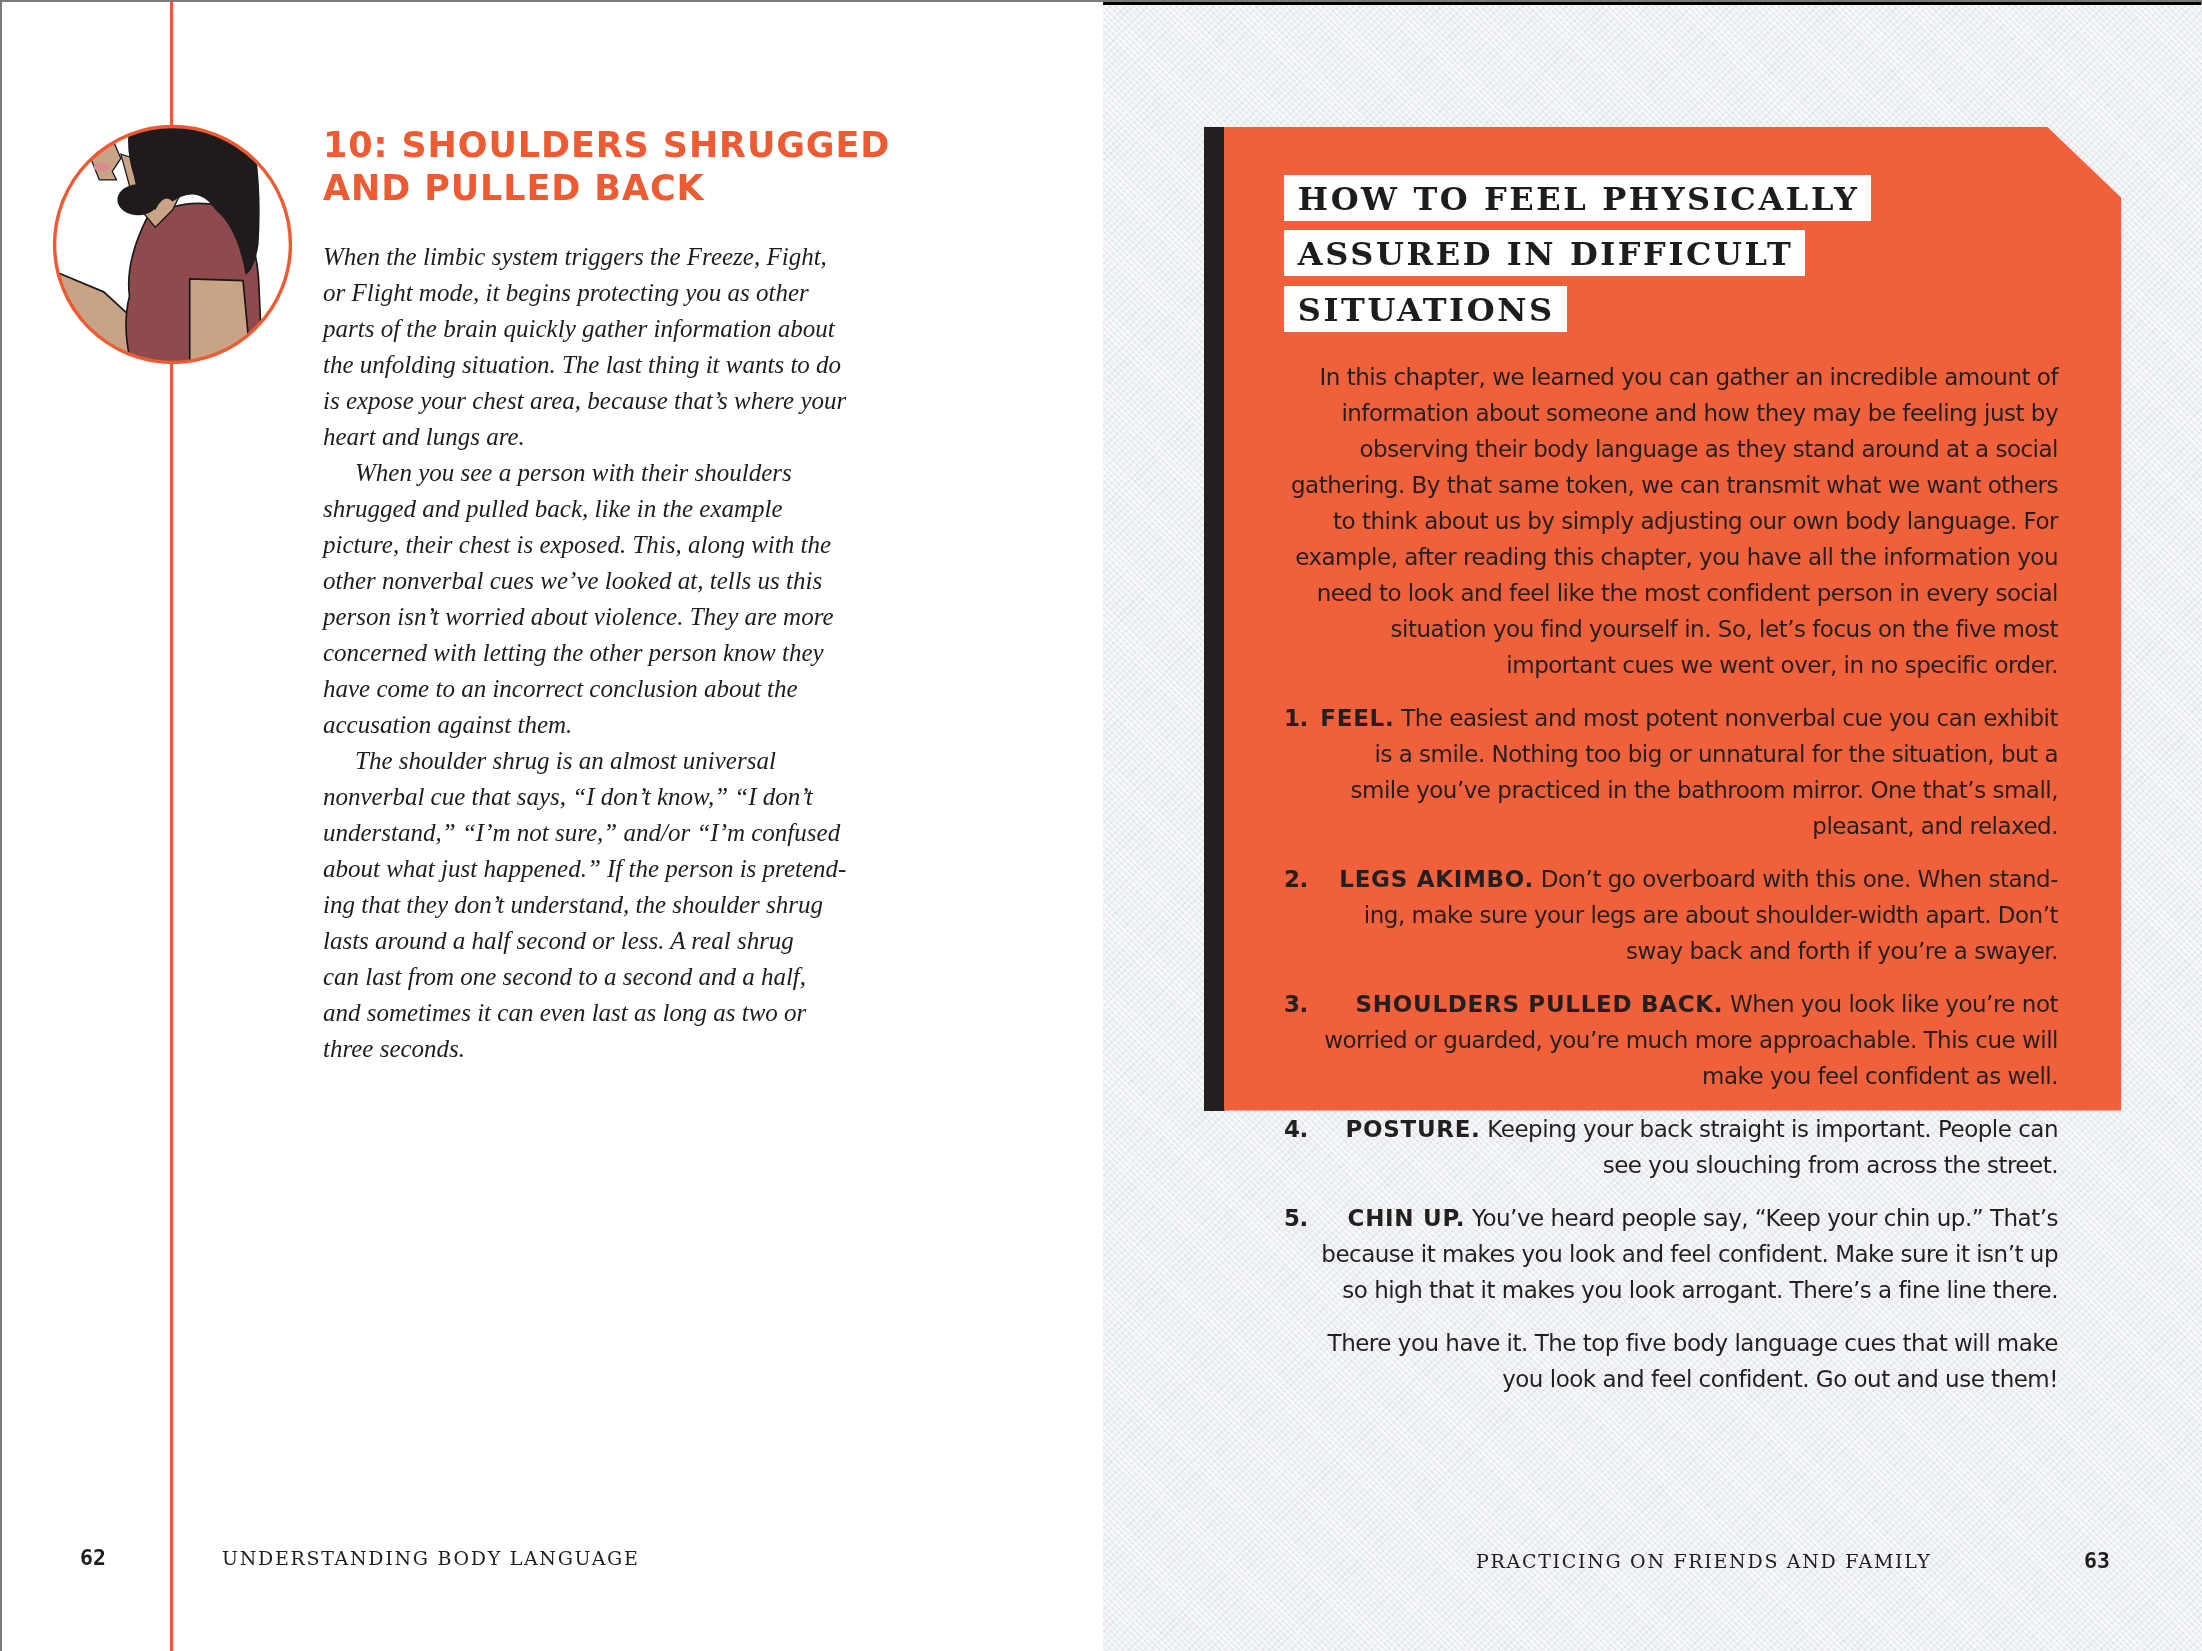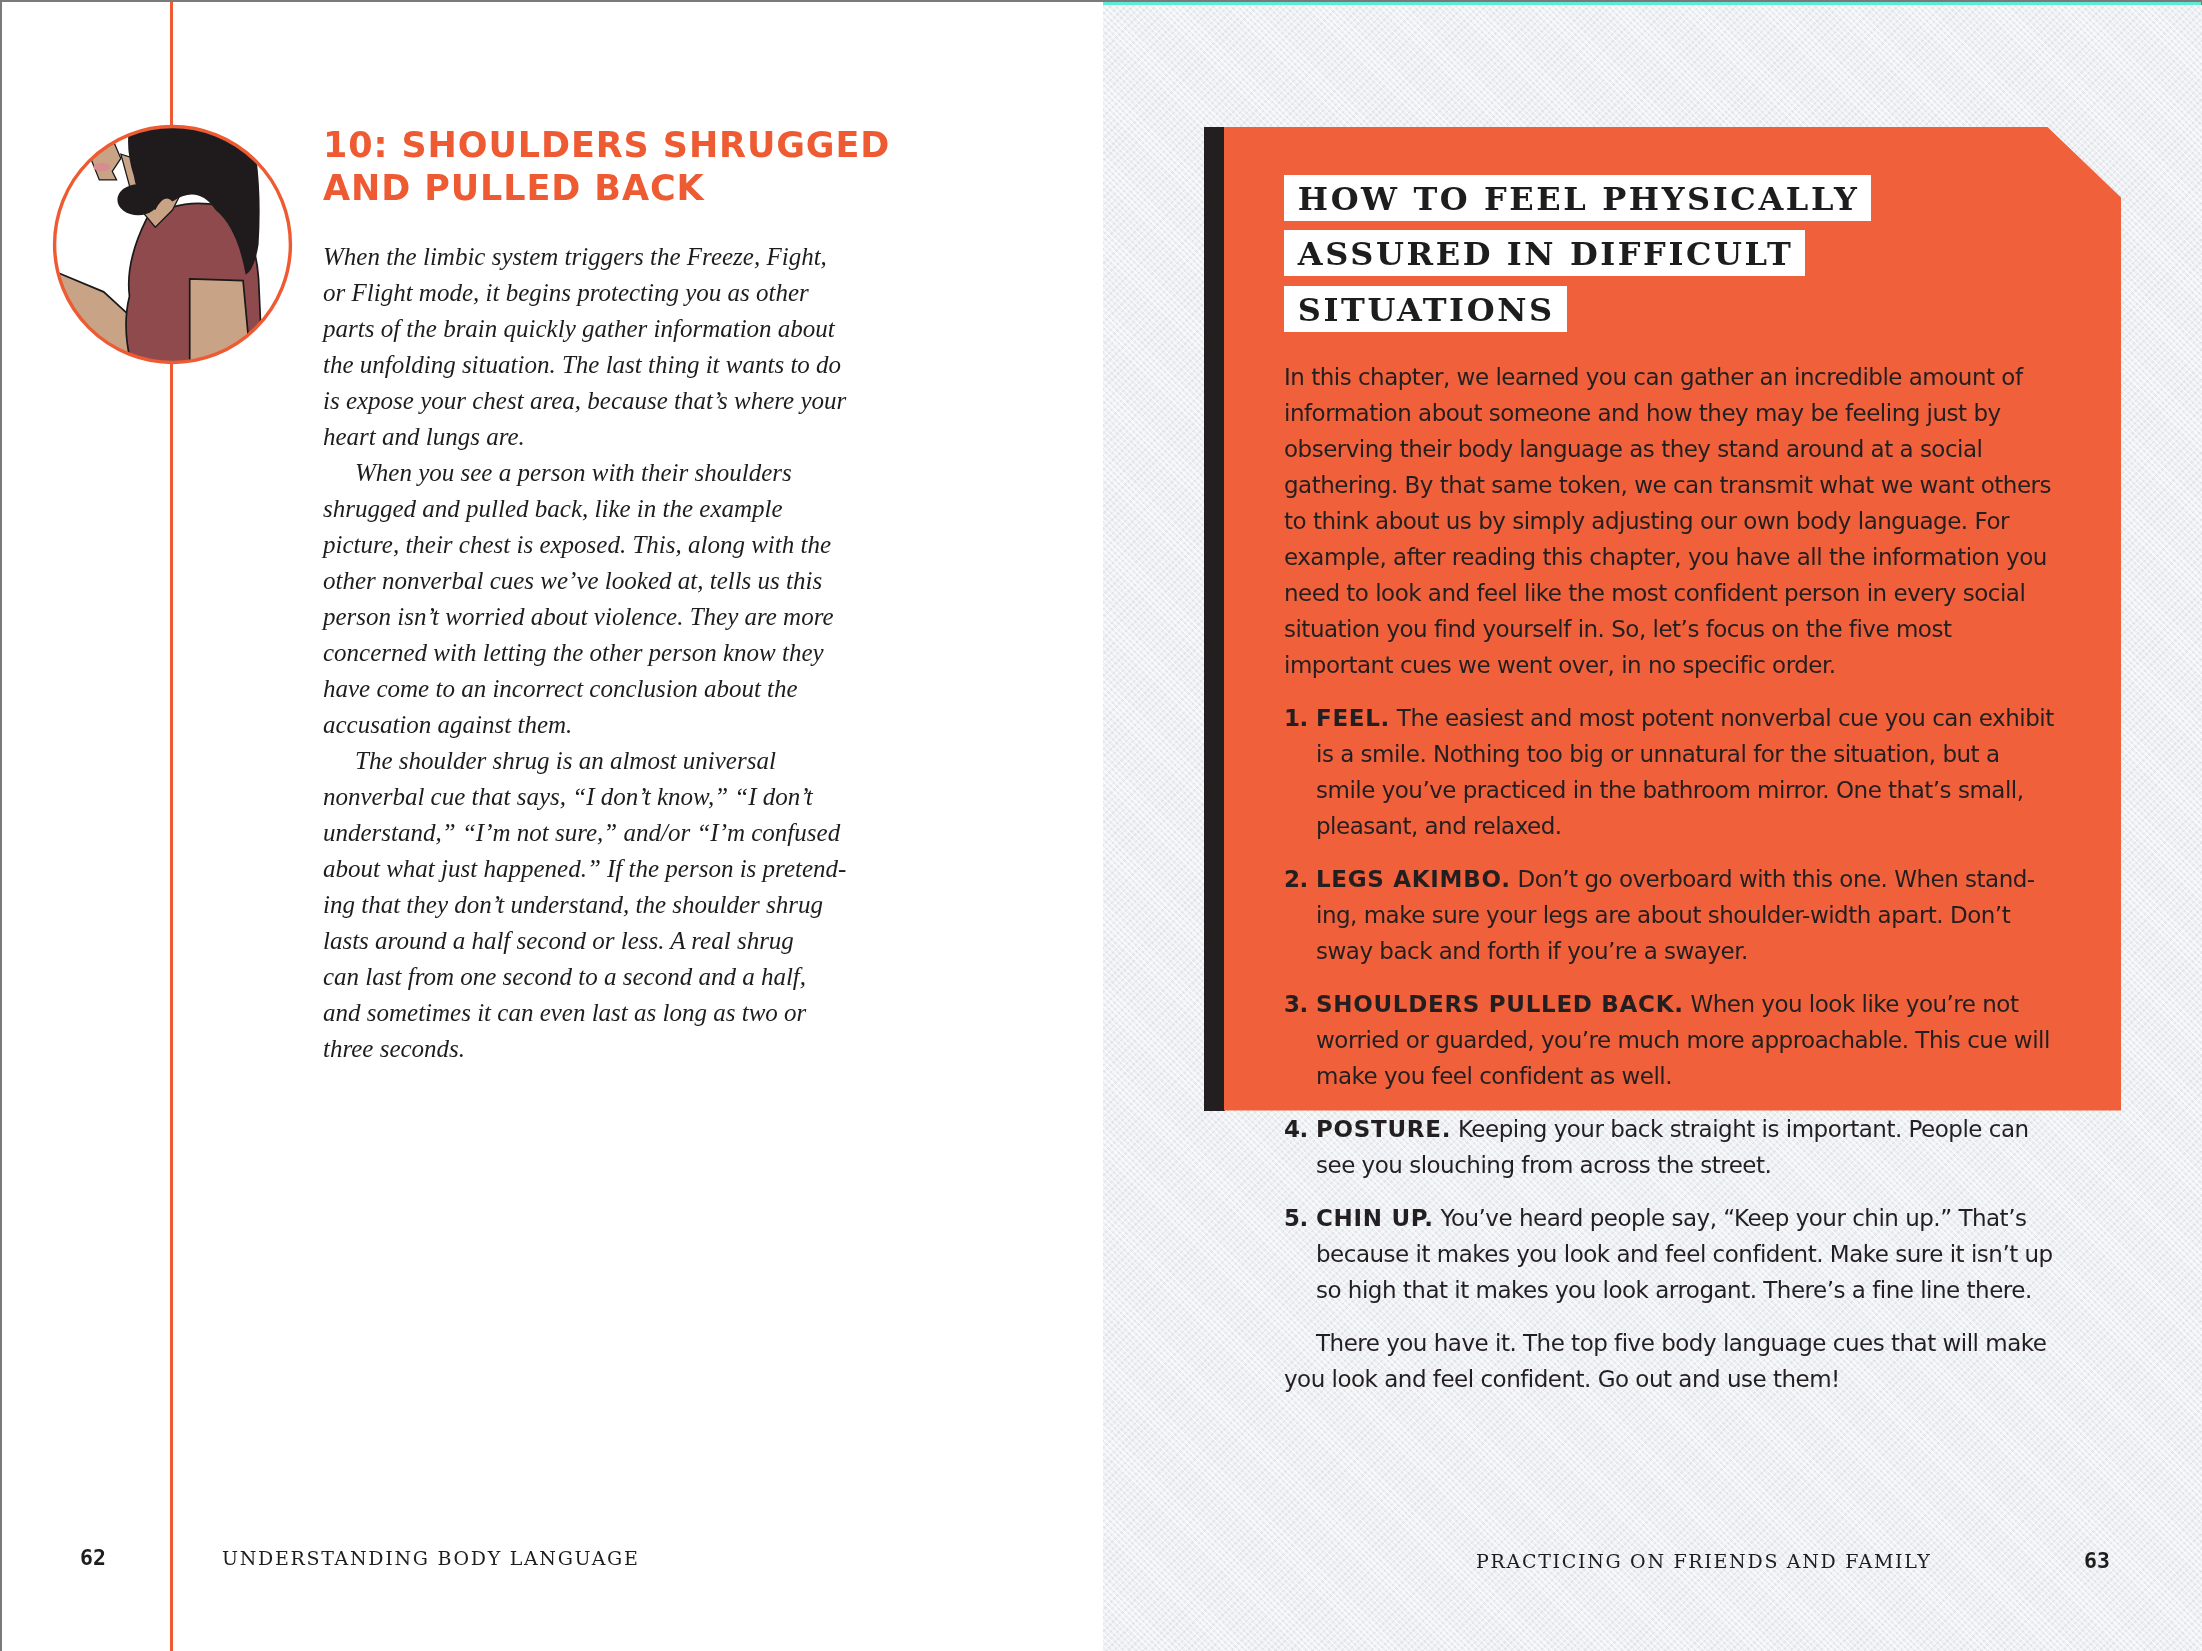--- a/index.html
+++ b/index.html
@@ -3,21 +3,21 @@
 <meta charset="utf-8">
 <style>
   html, body { margin: 0; padding: 0; }
   body {
     width: 2203px; height: 1652px; position: relative; overflow: hidden;
     background: #ffffff;
   }
   .spread {
     position: absolute; left: 0; top: 0; width: 2203px; height: 1652px;
     box-sizing: border-box; border: 2.6px solid #7a7a7a;
-    background: #5eead4;
+    background: #000000;
   }
   
   .left-page {
     position: absolute; left: 0; top: 0; width: 1101px; height: 1652px; background: #ffffff;
   }
   .orange-rule {
     position: absolute; left: 168px; top: 0; width: 3.4px; height: 1652px; background: #ee5b33;
   }
   .portrait {
     position: absolute; left: 50px; top: 122px; width: 241px; height: 241px;
@@ -67,21 +67,21 @@
   }
   .title-line {
     display: block; width: max-content; background: #ffffff;
     font-family: "DejaVu Serif", serif; font-weight: bold;
     font-size: 32px; letter-spacing: 2.6px; color: #1d1d1d;
     height: 46px; line-height: 48px; padding: 0 12px 0 13.8px; margin-bottom: 9.5px;
   }
   .box-body {
     position: absolute; left: 80px; top: 232px; width: 774px;
     font-family: "DejaVu Sans", sans-serif; font-size: 23px; line-height: 36px;
-    color: #231f20; letter-spacing: -0.5px;
+    color: #231f20; letter-spacing: -0.5px; text-align: right;
   }
   .box-body p { margin: 0; }
   .box-body .intro { margin-bottom: 17px; }
   .cue-item { position: relative; padding-left: 32px; margin-bottom: 17px; }
   .cue-num { position: absolute; left: 0; top: 0; font-weight: bold; }
   .cue-name { font-weight: bold; letter-spacing: 0.7px; }
   .outro { text-indent: 32px; }
 </style>
 </head>
 <body>

